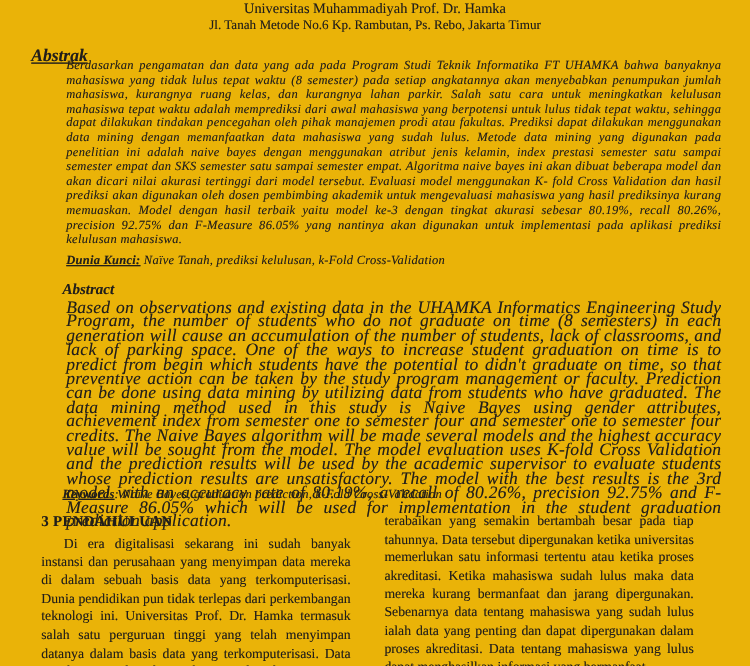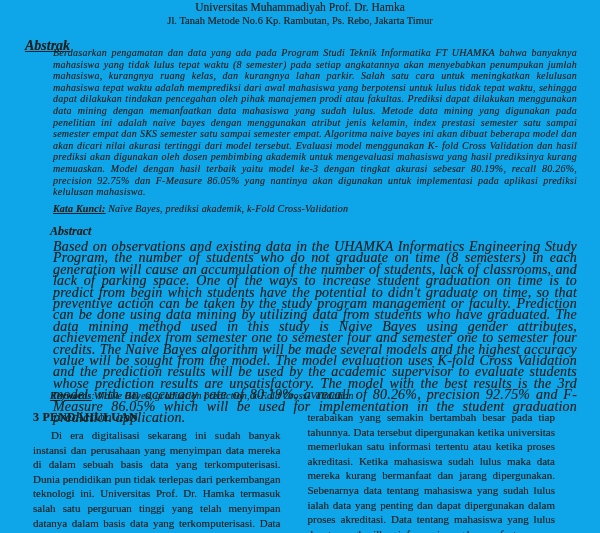--- a/index.html
+++ b/index.html
@@ -1,20 +1,20 @@
 <!DOCTYPE html>
 <html><head>
 <meta charset="utf-8">
 <style>
   html, body { margin: 0; padding: 0; background: #ffffff; }
   .page {
     position: relative;
     width: 600px;
     height: 533px;
-    background: #0ea5e9;
+    background: #eab308;
     overflow: hidden;
     font-family: "Liberation Serif", "DejaVu Serif", serif;
     color: #211e1b;
     text-shadow: 0 0 0.45px rgba(45, 38, 32, 0.45);
   }
 
   
   .header { position: absolute; top: 1px; left: 0; right: 0; text-align: center; }
   .header .univ { font-size: 11.5px; line-height: 13px; }
   .header .addr { font-size: 10.5px; line-height: 13px; }
@@ -84,21 +84,21 @@
 
   <div class="header">
     <div class="univ">Universitas Muhammadiyah Prof. Dr. Hamka</div>
     <div class="addr">Jl. Tanah Metode No.6 Kp. Rambutan, Ps. Rebo, Jakarta Timur</div>
   </div>
 
   <div class="abs-id-heading">Abstrak</div>
   <div class="abs-id-body">Berdasarkan pengamatan dan data yang ada pada Program Studi Teknik Informatika FT UHAMKA bahwa banyaknya mahasiswa yang tidak lulus tepat waktu (8 semester) pada setiap angkatannya akan menyebabkan penumpukan jumlah mahasiswa, kurangnya ruang kelas, dan kurangnya lahan parkir. Salah satu cara untuk meningkatkan kelulusan mahasiswa tepat waktu adalah memprediksi dari awal mahasiswa yang berpotensi untuk lulus tidak tepat waktu, sehingga dapat dilakukan tindakan pencegahan oleh pihak manajemen prodi atau fakultas. Prediksi dapat dilakukan menggunakan data mining dengan memanfaatkan data mahasiswa yang sudah lulus. Metode data mining yang digunakan pada penelitian ini adalah naive bayes dengan menggunakan atribut jenis kelamin,  index prestasi semester satu sampai semester empat dan  SKS semester satu sampai semester empat. Algoritma naive bayes ini akan dibuat beberapa model dan akan dicari nilai akurasi tertinggi dari model tersebut. Evaluasi model menggunakan K- fold Cross Validation  dan hasil prediksi akan digunakan oleh dosen pembimbing akademik untuk mengevaluasi mahasiswa yang hasil prediksinya kurang memuaskan. Model dengan hasil terbaik yaitu model ke-3 dengan tingkat akurasi sebesar 80.19%, recall 80.26%, precision 92.75% dan F-Measure 86.05% yang nantinya akan digunakan untuk implementasi pada aplikasi prediksi kelulusan mahasiswa.</div>
 
   <div class="kata-kunci">
-    <span class="label">Kata Kunci:</span><span> Naïve Bayes, prediksi akademik, k-Fold Cross-Validation</span>
+    <span class="label">Dunia Kunci:</span><span> Naïve Tanah, prediksi kelulusan, k-Fold Cross-Validation</span>
   </div>
 
   <div class="abs-en-heading">Abstract</div>
   <div class="abs-en-body">Based on observations and existing data in the UHAMKA Informatics Engineering Study Program, the number of students who do not graduate on time (8 semesters) in each generation will cause an accumulation of the number of students, lack of classrooms, and lack of parking space. One of the ways to increase student graduation on time is to predict from begin which students have the potential to didn't graduate on time, so that preventive action can be taken by the study program management or faculty. Prediction can be done using data mining by utilizing data from students who have graduated. The data mining method used in this study is Naive Bayes using gender attributes, achievement index from semester one to semester four and semester one to semester four credits. The Naive Bayes algorithm will be made several models and the highest accuracy value will be sought from the model. The model evaluation uses K-fold Cross Validation and the prediction results will be used by the academic supervisor to evaluate students whose prediction results are unsatisfactory. The model with the best results is the 3rd model with an accuracy rate of 80.19%, a recall of 80.26%, precision 92.75% and F-Measure 86.05% which will be used for implementation in the student graduation prediction application.</div>
 
   <div class="keywords">
     <span class="label">Keywords</span><span>: Naïve Bayes, graduation prediction, k-Fold Cross-Validation</span>
   </div>
 
   <div class="columns">

